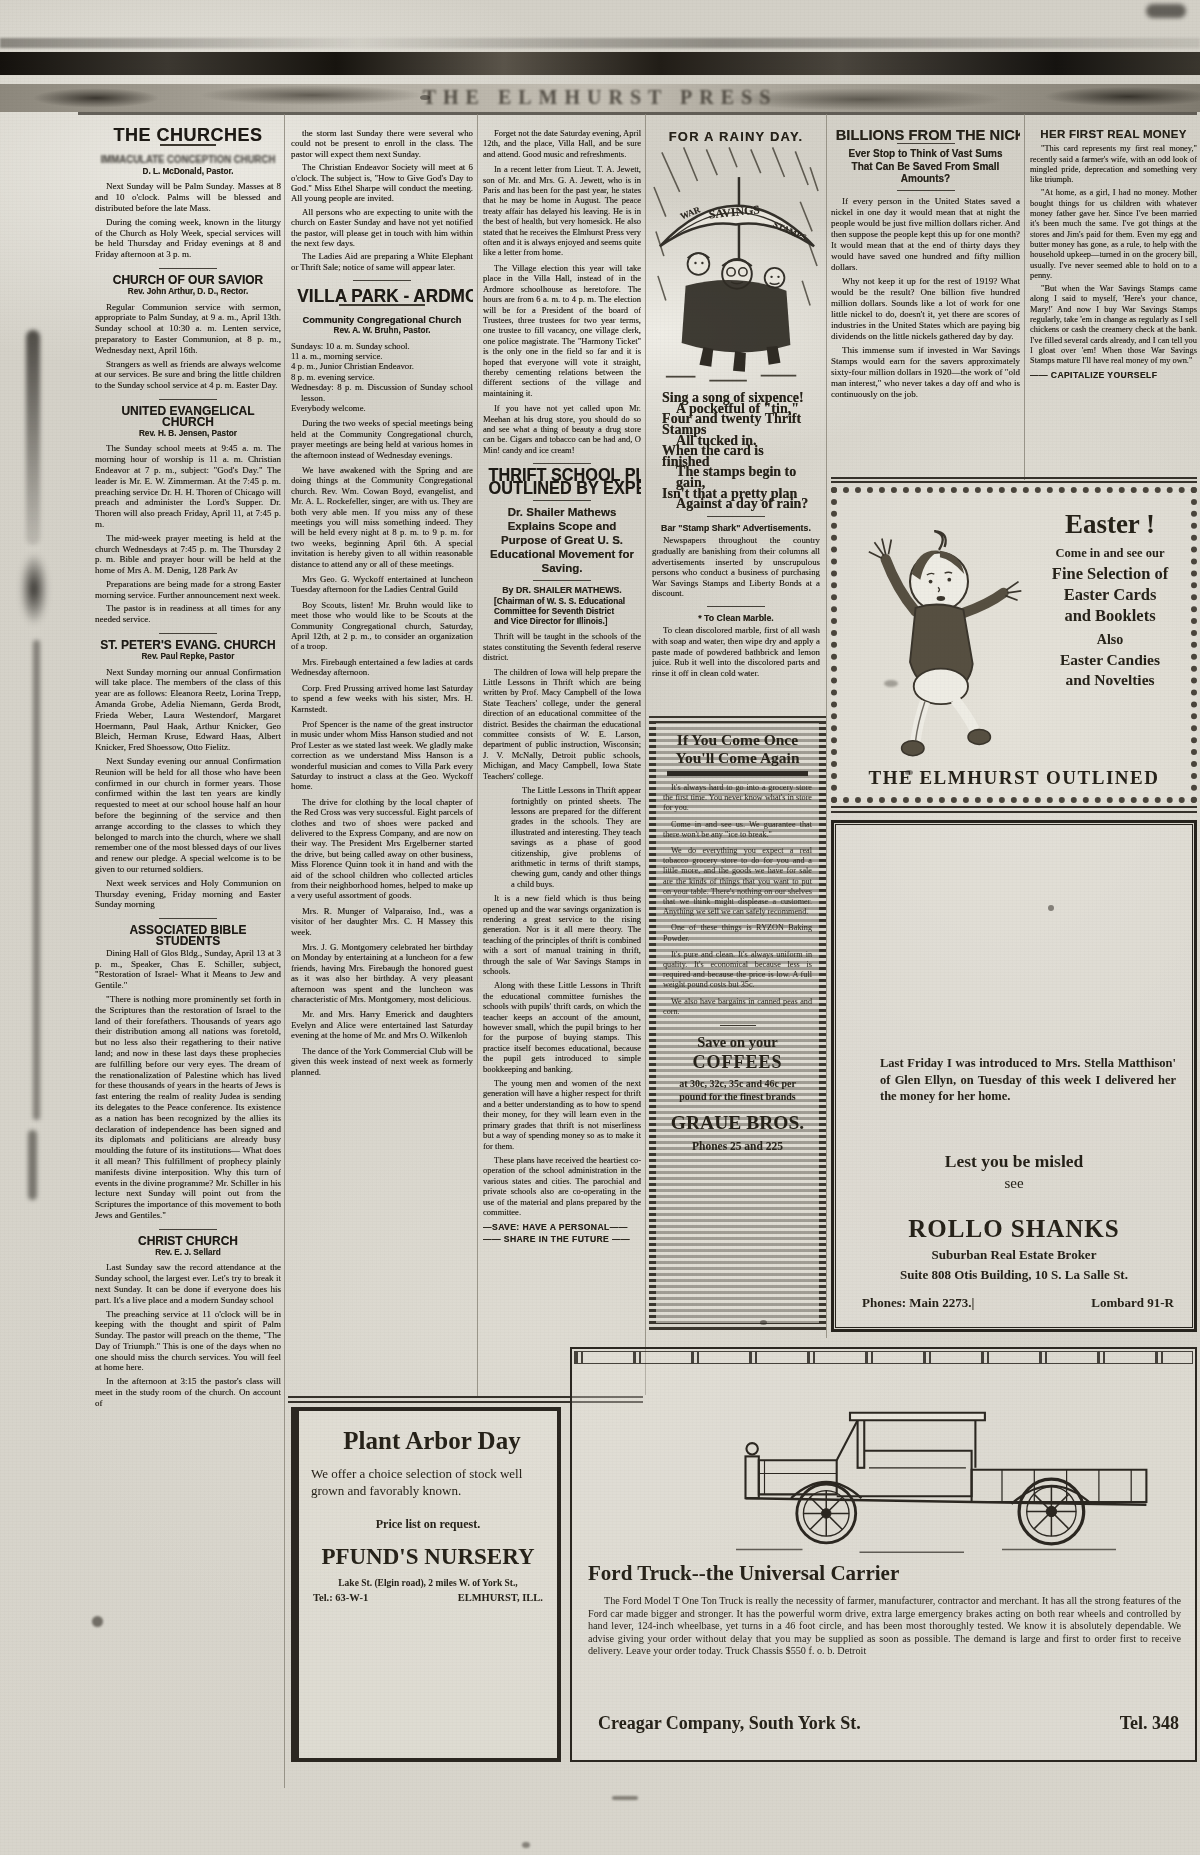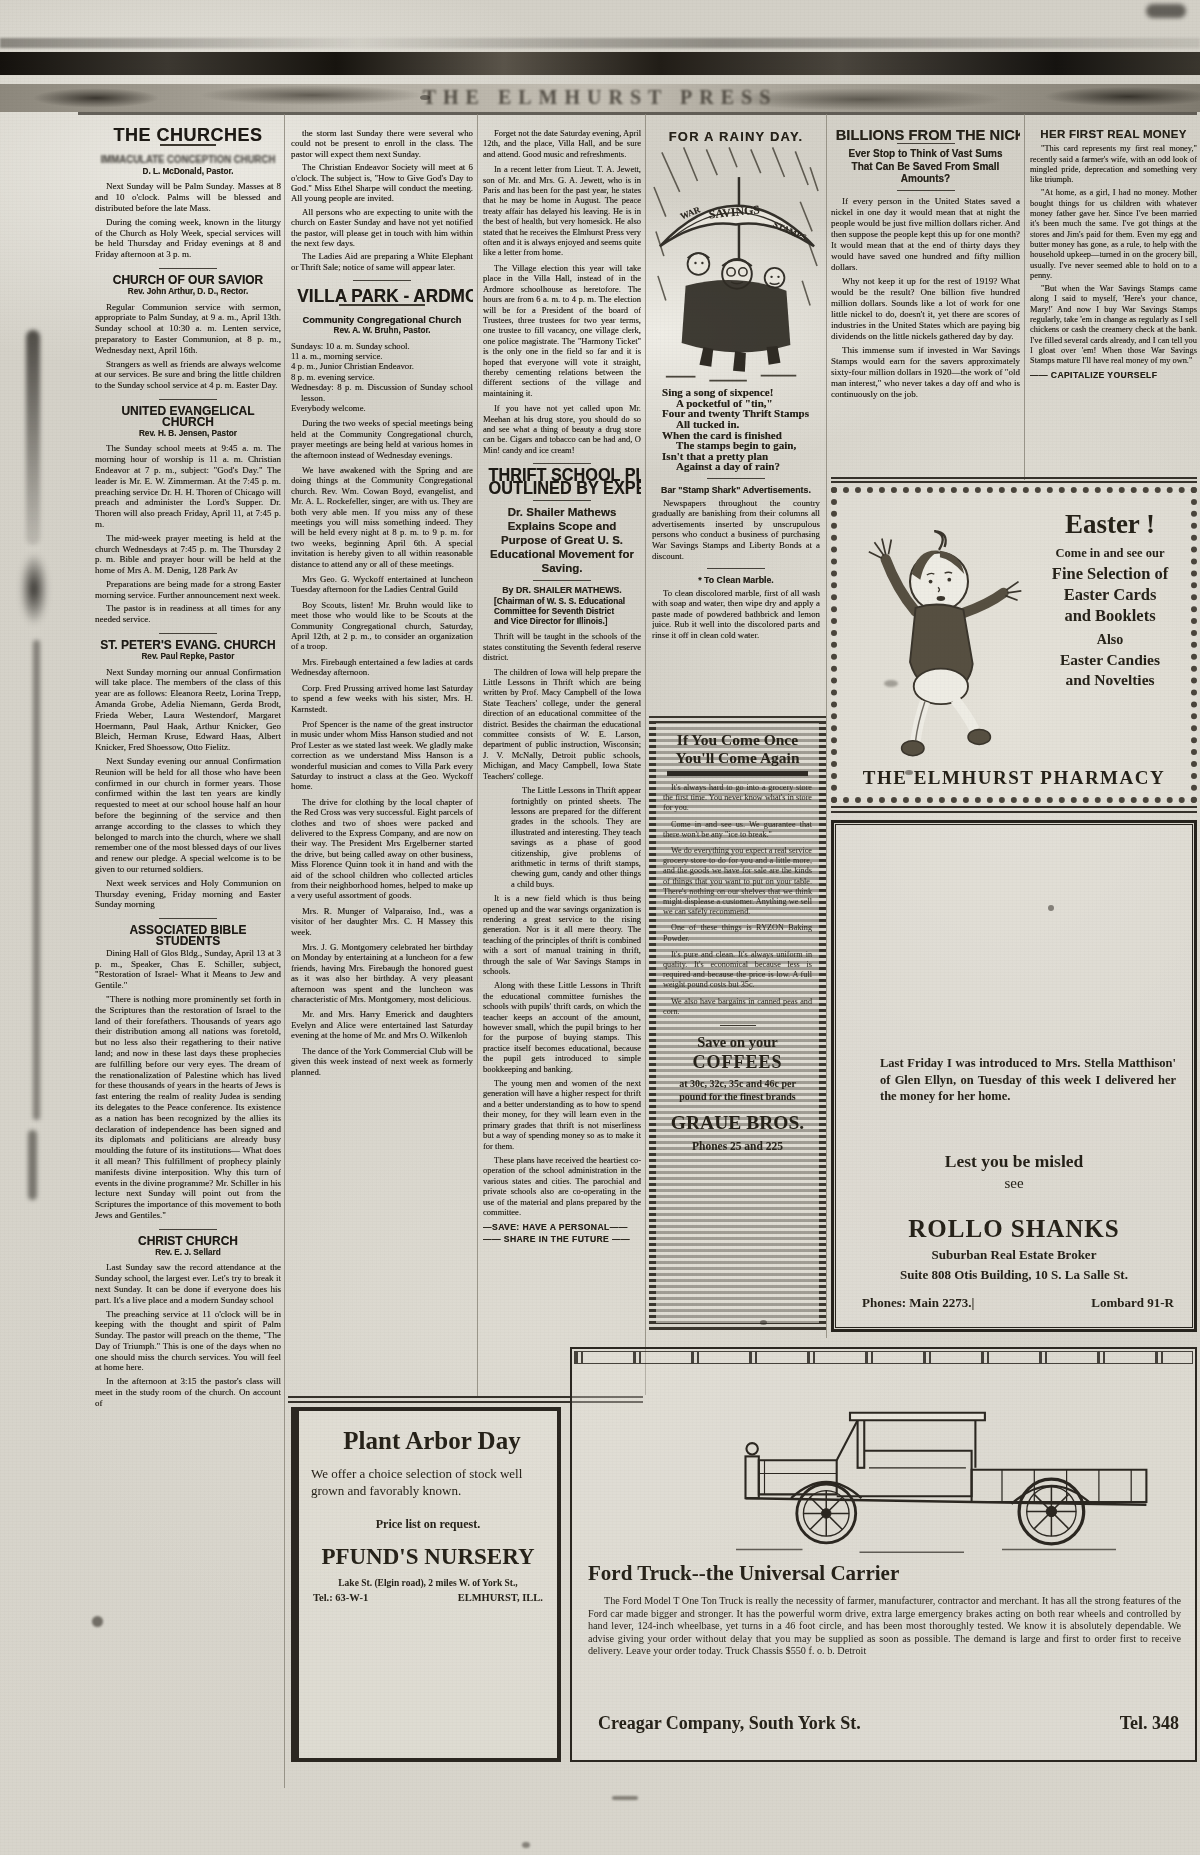--- a/index.html
+++ b/index.html
@@ -64,21 +64,21 @@
     text-align:center;margin:10px 0 2px;color:#1d1a15;transform:scaleX(.93);white-space:nowrap;}
   .sched{padding-left:10px;text-indent:-10px;margin:0;}
   .deck{font-family:"Liberation Sans",sans-serif;font-weight:bold;font-size:11.5px;line-height:14px;
     text-align:center;margin:4px 6px;}
   .byline{font-family:"Liberation Sans",sans-serif;font-weight:bold;font-size:8.8px;text-align:center;margin:4px 0 2px;}
   .credit{font-family:"Liberation Sans",sans-serif;font-weight:bold;font-size:8.2px;line-height:10px;text-align:left;margin:0 11px 4px;}
   .tagline{font-family:"Liberation Sans",sans-serif;font-weight:bold;font-size:8.6px;
     text-align:left;letter-spacing:.4px;margin:5px 0 0;}
   .rainy-title{font-family:"Liberation Sans",sans-serif;font-weight:bold;font-size:13px;
     text-align:center;letter-spacing:1.2px;margin:4px 0 4px;}
-  .verse{width:88%;margin:0 auto 2px;text-align:left;font-weight:bold;font-size:11px;line-height:10.6px;}
+  .verse{width:88%;margin:6px auto 2px;text-align:left;font-weight:bold;font-size:14px;line-height:10.6px;}
   .verse p{margin:0;}
   .verse p:nth-of-type(even){padding-left:14px;}
   .item-title{font-family:"Liberation Sans",sans-serif;font-weight:bold;font-size:8.8px;text-align:center;margin:6px 0 2px;}
   .bil-title{font-family:"Liberation Sans",sans-serif;font-weight:bold;font-size:15.5px;
     text-align:center;margin:3px 0 2px;transform:scaleX(.95);white-space:nowrap;}
   .fm-title{font-family:"Liberation Sans",sans-serif;font-weight:bold;font-size:11.5px;
     text-align:center;margin:3px 0 5px;letter-spacing:.3px;}
   
   .pharm{position:absolute;left:831px;top:487px;width:366px;height:316px;box-sizing:border-box;
     border:6px dotted #4a453c;background:rgba(232,229,220,.35);}
@@ -424,21 +424,21 @@
     <div class="pharm-text">
       <div class="pharm-title">Easter !</div>
       <div class="pl-small">Come in and see our</div>
       <div class="pl-big">Fine Selection of</div>
       <div class="pl-big">Easter Cards</div>
       <div class="pl-big">and Booklets</div>
       <div class="pl-also">Also</div>
       <div class="pl-med">Easter Candies</div>
       <div class="pl-med">and Novelties</div>
     </div>
-    <div class="pharm-store">THE ELMHURST PHARMACY</div>
+    <div class="pharm-store">THE ELMHURST OUTLINED</div>
   </div>
 
   <div class="shanks">
     <div class="shanks-body">Last Friday I was introduced to Mrs. Stella Matthison' of Glen Ellyn, on Tuesday of this week I delivered her the money for her home.</div>
     <div class="shanks-mid1">Lest you be misled</div>
     <div class="shanks-mid2">see</div>
     <div class="shanks-name">ROLLO SHANKS</div>
     <div class="shanks-sub" style="top:424px;">Suburban Real Estate Broker</div>
     <div class="shanks-sub" style="top:444px;">Suite 808 Otis Building, 10 S. La Salle St.</div>
     <div class="shanks-phones">
@@ -450,21 +450,21 @@
   <div class="graue">
     <div class="graue-in">
       <div class="graue-title">
         <div>If You Come Once</div>
         <div>You'll Come Again</div>
       </div>
       <div class="graue-bar"></div>
       <div>
           <p class="p">It's always hard to go into a grocery store the first time. You never know what's in store for you.</p>
           <p class="p">Come in and see us. We guarantee that there won't be any "ice to break."</p>
-          <p class="p">We do everything you expect a real service grocery store to do for you and a little more, and the goods we have for sale are the kinds of things that you want to put on your table. There's nothing on our shelves that we think might displease a customer. Anything we sell we can safely recommend.</p>
+          <p class="p">We do everything you expect a real tobacco grocery store to do for you and a little more, and the goods we have for sale are the kinds of things that you want to put on your table. There's nothing on our shelves that we think might displease a customer. Anything we sell we can safely recommend.</p>
           <p class="p">One of these things is RYZON Baking Powder.</p>
           <p class="p">It's pure and clean. It's always uniform in quality. It's economical because less is required and because the price is low. A full weight pound costs but 35c.</p>
           <p class="p">We also have bargains in canned peas and corn.</p>
         </div>
       <div class="graue-rule"></div>
       <div class="gs1">Save on your</div>
       <div class="gs2">COFFEES</div>
       <div class="gs3">at 30c, 32c, 35c and 46c per pound for the finest brands</div>
       <div class="gname">GRAUE BROS.</div>
       <div class="gphones">Phones 25 and 225</div>

